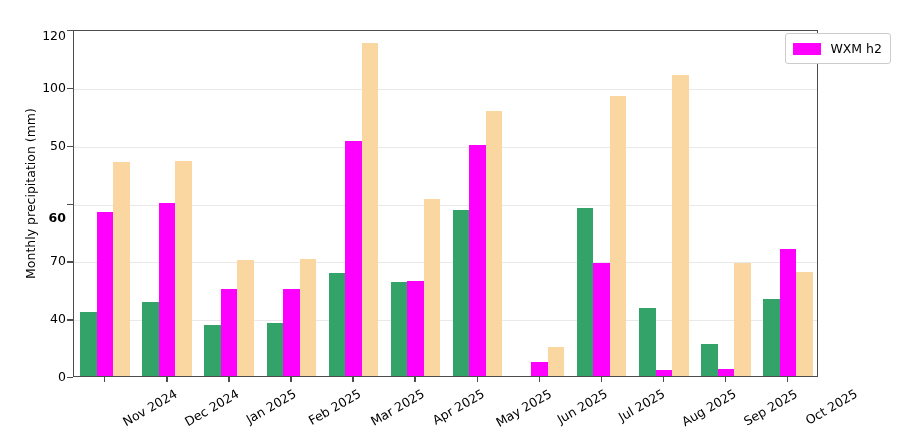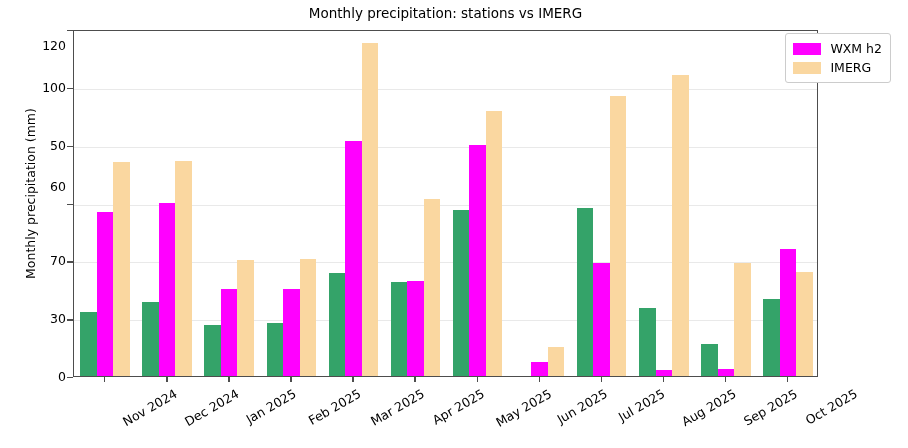--- a/index.html
+++ b/index.html
@@ -126,38 +126,37 @@
     font-size:12.5px;
     color:#000000;
     white-space:nowrap;
   }
 </style>
 </head>
 <body>
 
 <div id="figure">
 
-  <div id="chart-title">Monthly precipitation: stations vs IMERG</div>
 
   <div id="ylabel">Monthly precipitation (mm)</div>
 
   <div id="yticks">
       <div class="ytick-label" style="top: 369px;">0</div>
       <div class="ytick-mark" style="top: 377px;"></div>
-      <div class="ytick-label" style="top: 311.167px;">30</div>
+      <div class="ytick-label" style="top: 311.167px;">40</div>
       <div class="ytick-mark" style="top: 319.167px;"></div>
       <div class="ytick-label" style="top: 253.333px;">70</div>
       <div class="ytick-mark" style="top: 261.333px;"></div>
-      <div class="ytick-label" style="top: 179px;">60</div>
+      <div class="ytick-label" style="top: 210px; font-weight: bold;">60</div>
       <div class="ytick-mark" style="top: 203.5px;"></div>
       <div class="ytick-label" style="top: 137.667px;">50</div>
       <div class="ytick-mark" style="top: 145.667px;"></div>
       <div class="ytick-label" style="top: 79.8333px;">100</div>
       <div class="ytick-mark" style="top: 87.8333px;"></div>
-      <div class="ytick-label" style="top: 38px;">120</div>
+      <div class="ytick-label" style="top: 28px;">120</div>
       <div class="ytick-mark" style="top: 30px;"></div>
     </div>
 
   <div id="plot">
     <div id="gridlayer">
         <div class="gridline" style="top: 289.167px;"></div>
         <div class="gridline" style="top: 231.333px;"></div>
         <div class="gridline" style="top: 173.5px;"></div>
         <div class="gridline" style="top: 115.667px;"></div>
         <div class="gridline" style="top: 57.8333px;"></div>
@@ -250,19 +249,15 @@
       <div class="xtick-label" style="left: 732.875px; top: 386px;">Sep 2025</div>
       <div class="xtick-mark" style="left: 786.958px;"></div>
       <div class="xtick-label" style="left: 794.958px; top: 386px;">Oct 2025</div>
     </div>
 
   <div id="legend">
       <div class="legend-row">
         <span class="legend-swatch" style="background: rgb(255, 0, 255);"></span>
         <span class="legend-text">WXM h2</span>
       </div>
-      <div class="legend-row">
-        <span class="legend-swatch" style="background: rgb(250, 215, 160);"></span>
-        <span class="legend-text">IMERG</span>
-      </div>
     </div>
 
 </div>
 
 </body></html>

